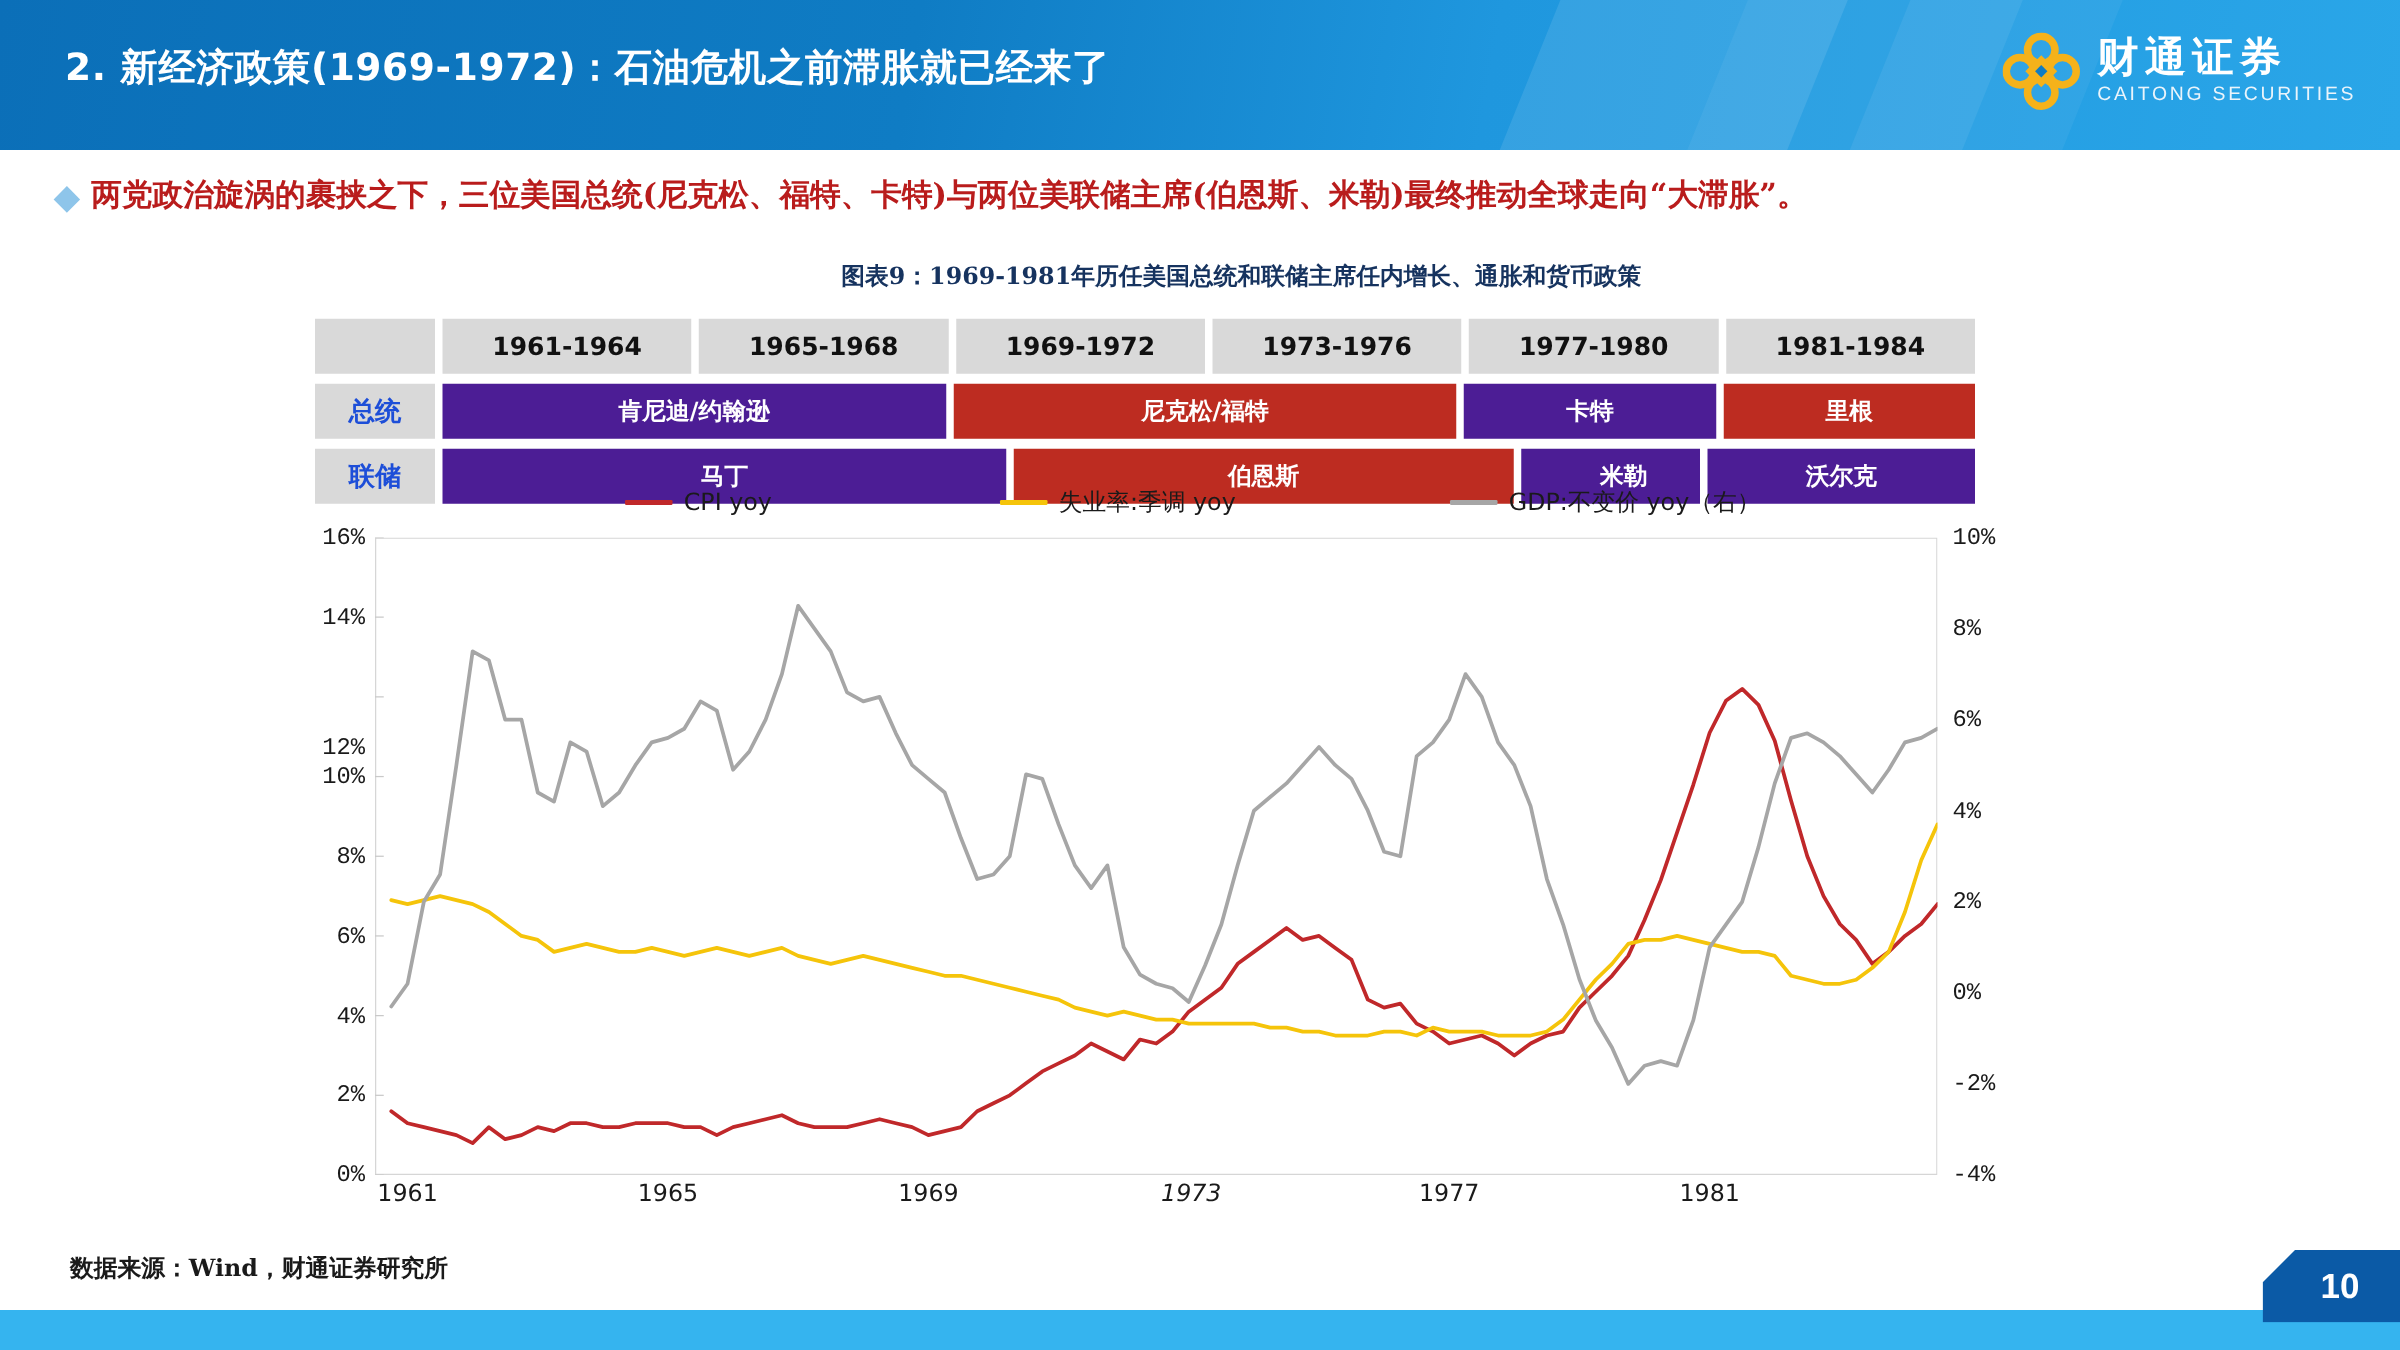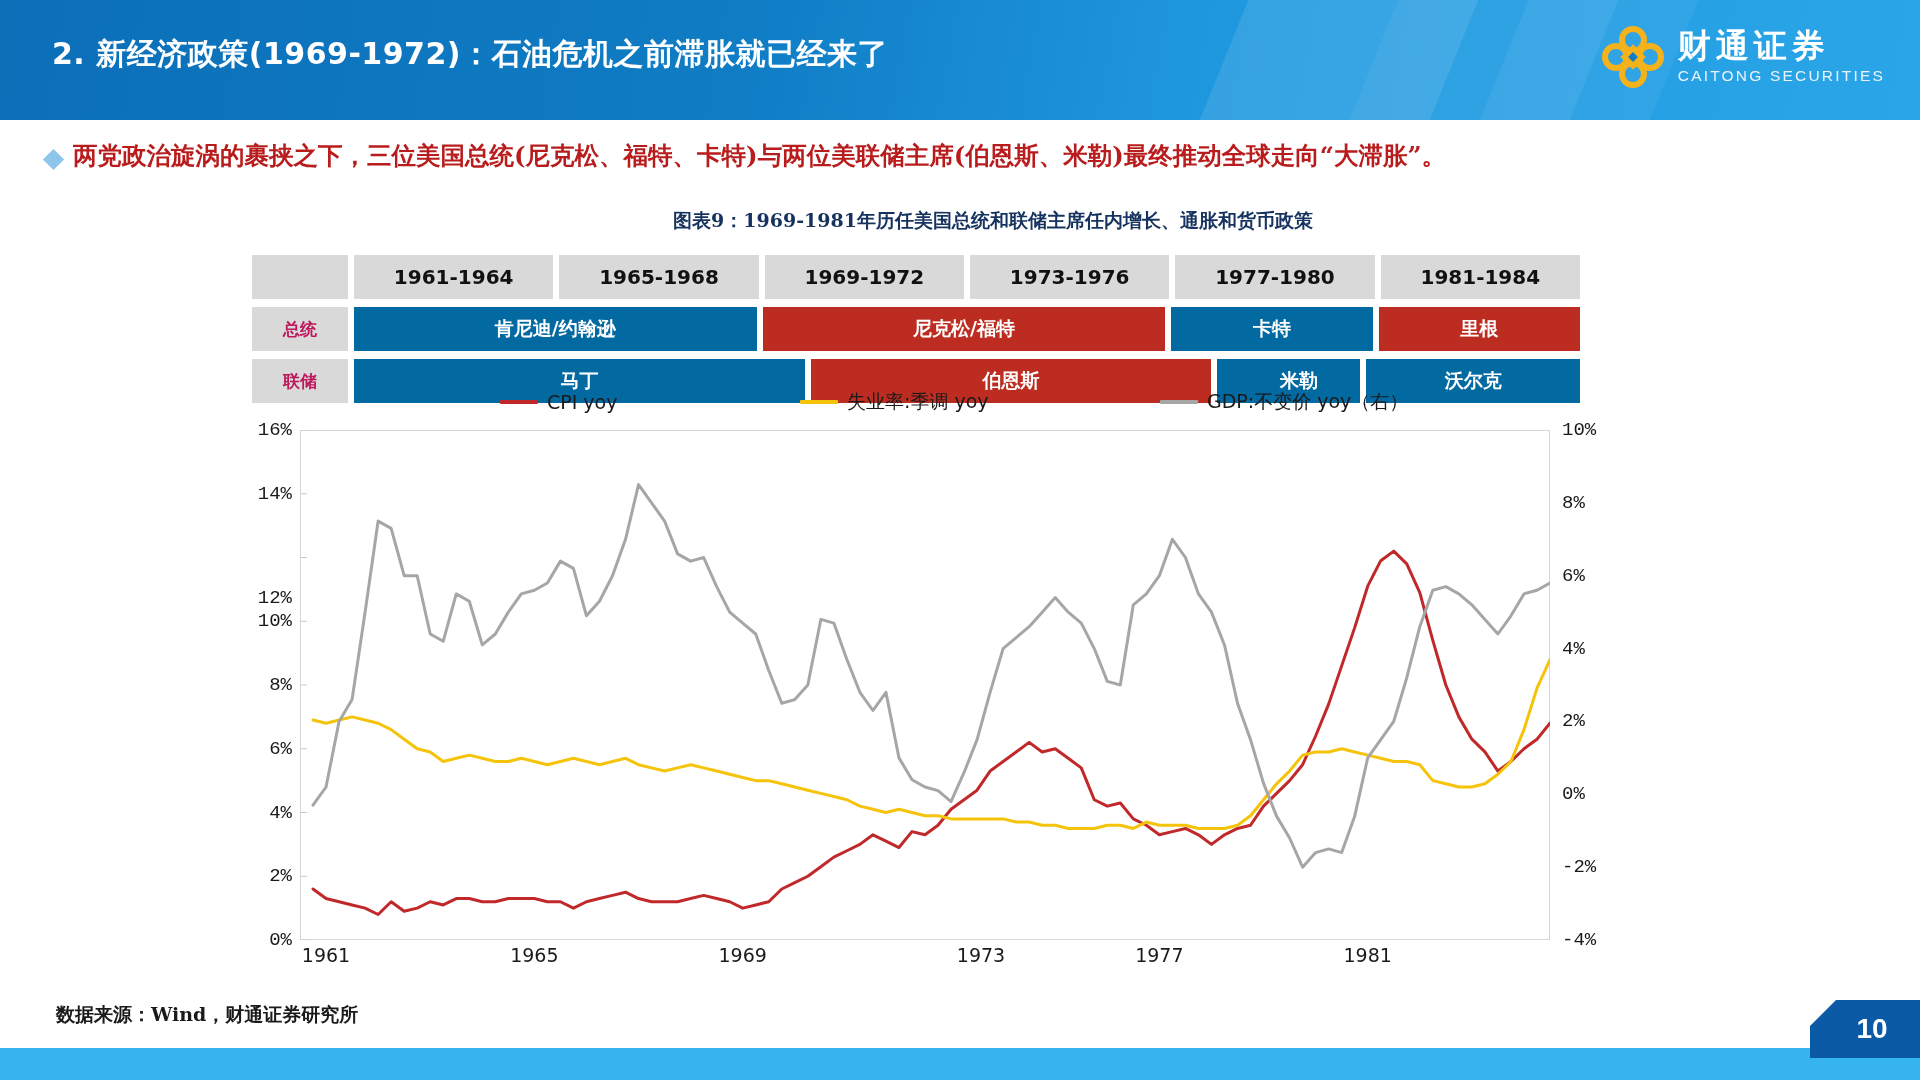--- a/index.html
+++ b/index.html
@@ -29,28 +29,28 @@
     font-family:"DejaVu Serif","Liberation Serif",serif;}
 
   
   .chart-title{position:absolute;left:0;top:208px;width:1920px;text-align:center;color:#16335f;
     font-size:19px;font-weight:bold;font-family:"DejaVu Serif","Liberation Serif",serif;padding-left:33px;}
 
   
   .timeline{position:absolute;left:252px;top:255px;width:1328px;}
   .tl-row{display:flex;align-items:stretch;height:44px;margin-bottom:8px;}
   .tl-row:last-child{margin-bottom:0;}
-  .tl-label{width:96px;flex:0 0 96px;background:#d9d9d9;color:#be185d;font-size:17px;font-weight:bold;
+  .tl-label{width:96px;flex:0 0 96px;background:#d9d9d9;color:#1d4ed8;font-size:21px;font-weight:bold;
     display:flex;align-items:center;justify-content:center;margin-right:6px;
     font-family:"DejaVu Serif","Liberation Serif",serif;}
   .tl-cells{flex:1;display:flex;gap:6px;}
   .tl-cell{display:flex;align-items:center;justify-content:center;font-size:19px;font-weight:bold;
     font-family:"DejaVu Serif","Liberation Serif",serif;}
   .tl-period{background:#d9d9d9;color:#111;font-family:"DejaVu Sans","Liberation Sans",sans-serif;font-size:20px;}
-  .navy{background:#0369a1;color:#ffffff;}
+  .navy{background:#4c1d95;color:#ffffff;}
   .red{background:#bd2c21;color:#ffffff;}
 
   
   .legend{position:absolute;left:500px;top:402px;width:900px;display:flex;align-items:center;}
   .lg-item{display:flex;align-items:center;gap:9px;font-size:19px;color:#1a1a1a;
     font-family:"DejaVu Sans","Liberation Sans",sans-serif;white-space:nowrap;}
   .lg-line{width:38px;height:4px;border-radius:1px;display:block;}
 
   
   .plot-wrap{position:absolute;left:300px;top:430px;width:1250px;height:510px;}
@@ -195,21 +195,21 @@
       <polyline points="13.02,459.00 26.04,468.56 39.06,471.75 52.08,474.94 65.10,478.13 78.13,484.50 91.15,471.75 104.17,481.31 117.19,478.13 130.21,471.75 143.23,474.94 156.25,468.56 169.27,468.56 182.29,471.75 195.31,471.75 208.33,468.56 221.35,468.56 234.38,468.56 247.40,471.75 260.42,471.75 273.44,478.13 286.46,471.75 299.48,468.56 312.50,465.38 325.52,462.19 338.54,468.56 351.56,471.75 364.58,471.75 377.60,471.75 390.63,468.56 403.65,465.38 416.67,468.56 429.69,471.75 442.71,478.13 455.73,474.94 468.75,471.75 481.77,459.00 494.79,452.63 507.81,446.25 520.83,436.69 533.85,427.13 546.88,420.75 559.90,414.38 572.92,404.81 585.94,411.19 598.96,417.56 611.98,401.63 625.00,404.81 638.02,395.25 651.04,379.31 664.06,369.75 677.08,360.19 690.10,341.06 703.13,331.50 716.15,321.94 729.17,312.38 742.19,321.94 755.21,318.75 768.23,328.31 781.25,337.88 794.27,369.75 807.29,376.13 820.31,372.94 833.33,388.88 846.35,395.25 859.38,404.81 872.40,401.63 885.42,398.44 898.44,404.81 911.46,414.38 924.48,404.81 937.50,398.44 950.52,395.25 963.54,376.13 976.56,363.38 989.58,350.63 1002.60,334.69 1015.63,306.00 1028.65,274.13 1041.67,235.88 1054.69,197.63 1067.71,156.19 1080.73,130.69 1093.75,121.13 1106.77,133.88 1119.79,162.56 1132.81,210.38 1145.83,255.00 1158.85,286.88 1171.88,309.19 1184.90,321.94 1197.92,341.06 1210.94,331.50 1223.96,318.75 1236.98,309.19 1250.00,293.25 1263.02,302.81 1276.04,306.00 1289.06,312.38 1302.08,315.56 1315.10,321.94 1328.13,309.19 1341.15,299.63 1354.17,286.88 1367.19,267.75 1380.21,245.44 1393.23,223.13 1406.25,197.63 1419.27,168.94 1432.29,140.25 1445.31,95.63 1458.33,63.75 1471.35,38.25 1484.38,54.19 1497.40,89.25 1510.42,114.75 1523.44,124.31 1536.46,156.19 1549.48,165.75 1562.50,175.31 1575.52,204.00 1588.54,255.00 1601.56,290.06 1614.58,318.75 1627.60,344.25 1640.63,372.94 1653.65,398.44 1666.67,417.56 1679.69,430.31 1692.71,427.13 1705.73,411.19 1718.75,395.25 1731.77,379.31 1744.79,372.94 1757.81,376.13 1770.83,382.50 1783.85,376.13 1796.88,372.94 1809.90,379.31 1822.92,388.88" fill="none" stroke="#c0282a" stroke-width="3" stroke-linejoin="round" stroke-linecap="round"></polyline>
       <polyline points="13.02,290.06 26.04,293.25 39.06,290.06 52.08,286.88 65.10,290.06 78.13,293.25 91.15,299.63 104.17,309.19 117.19,318.75 130.21,321.94 143.23,331.50 156.25,328.31 169.27,325.13 182.29,328.31 195.31,331.50 208.33,331.50 221.35,328.31 234.38,331.50 247.40,334.69 260.42,331.50 273.44,328.31 286.46,331.50 299.48,334.69 312.50,331.50 325.52,328.31 338.54,334.69 351.56,337.88 364.58,341.06 377.60,337.88 390.63,334.69 403.65,337.88 416.67,341.06 429.69,344.25 442.71,347.44 455.73,350.63 468.75,350.63 481.77,353.81 494.79,357.00 507.81,360.19 520.83,363.38 533.85,366.56 546.88,369.75 559.90,376.13 572.92,379.31 585.94,382.50 598.96,379.31 611.98,382.50 625.00,385.69 638.02,385.69 651.04,388.88 664.06,388.88 677.08,388.88 690.10,388.88 703.13,388.88 716.15,392.06 729.17,392.06 742.19,395.25 755.21,395.25 768.23,398.44 781.25,398.44 794.27,398.44 807.29,395.25 820.31,395.25 833.33,398.44 846.35,392.06 859.38,395.25 872.40,395.25 885.42,395.25 898.44,398.44 911.46,398.44 924.48,398.44 937.50,395.25 950.52,385.69 963.54,369.75 976.56,353.81 989.58,341.06 1002.60,325.13 1015.63,321.94 1028.65,321.94 1041.67,318.75 1054.69,321.94 1067.71,325.13 1080.73,328.31 1093.75,331.50 1106.77,331.50 1119.79,334.69 1132.81,350.63 1145.83,353.81 1158.85,357.00 1171.88,357.00 1184.90,353.81 1197.92,344.25 1210.94,331.50 1223.96,299.63 1236.98,258.19 1250.00,229.50 1263.02,239.06 1276.04,245.44 1289.06,258.19 1302.08,264.56 1315.10,264.56 1328.13,264.56 1341.15,267.75 1354.17,270.94 1367.19,280.50 1380.21,286.88 1393.23,290.06 1406.25,306.00 1419.27,312.38 1432.29,315.56 1445.31,318.75 1458.33,321.94 1471.35,321.94 1484.38,325.13 1497.40,321.94 1510.42,318.75 1523.44,309.19 1536.46,277.31 1549.48,264.56 1562.50,270.94 1575.52,274.13 1588.54,274.13 1601.56,270.94 1614.58,270.94 1627.60,258.19 1640.63,245.44 1653.65,210.38 1666.67,194.44 1679.69,168.94 1692.71,165.75 1705.73,178.50 1718.75,191.25 1731.77,213.56 1744.79,239.06 1757.81,255.00 1770.83,261.38 1783.85,274.13 1796.88,277.31 1809.90,280.50 1822.92,280.50 1835.94,277.31" fill="none" stroke="#f5c40a" stroke-width="3" stroke-linejoin="round" stroke-linecap="round"></polyline>
       <polyline points="13.02,375.21 26.04,357.00 39.06,291.43 52.08,269.57 65.10,182.14 78.13,91.07 91.15,98.36 104.17,145.71 117.19,145.71 130.21,204.00 143.23,211.29 156.25,163.93 169.27,171.21 182.29,214.93 195.31,204.00 208.33,182.14 221.35,163.93 234.38,160.29 247.40,153.00 260.42,131.14 273.44,138.43 286.46,185.79 299.48,171.21 312.50,145.71 325.52,109.29 338.54,54.64 351.56,72.86 364.58,91.07 377.60,123.86 390.63,131.14 403.65,127.50 416.67,156.64 429.69,182.14 442.71,193.07 455.73,204.00 468.75,240.43 481.77,273.21 494.79,269.57 507.81,255.00 520.83,189.43 533.85,193.07 546.88,229.50 559.90,262.29 572.92,280.50 585.94,262.29 598.96,327.86 611.98,349.71 625.00,357.00 638.02,360.64 651.04,371.57 664.06,342.43 677.08,309.64 690.10,262.29 703.13,218.57 716.15,207.64 729.17,196.71 742.19,182.14 755.21,167.57 768.23,182.14 781.25,193.07 794.27,218.57 807.29,251.36 820.31,255.00 833.33,174.86 846.35,163.93 859.38,145.71 872.40,109.29 885.42,127.50 898.44,163.93 911.46,182.14 924.48,214.93 937.50,273.21 950.52,309.64 963.54,353.36 976.56,386.14 989.58,408.00 1002.60,437.14 1015.63,422.57 1028.65,418.93 1041.67,422.57 1054.69,386.14 1067.71,327.86 1080.73,309.64 1093.75,291.43 1106.77,247.71 1119.79,196.71 1132.81,160.29 1145.83,156.64 1158.85,163.93 1171.88,174.86 1184.90,189.43 1197.92,204.00 1210.94,185.79 1223.96,163.93 1236.98,160.29 1250.00,153.00 1263.02,156.64 1276.04,163.93 1289.06,182.14 1302.08,189.43 1315.10,211.29 1328.13,236.79 1341.15,273.21 1354.17,309.64 1367.19,346.07 1380.21,353.36 1393.23,324.21 1406.25,309.64 1419.27,316.93 1432.29,346.07 1445.31,367.93 1458.33,375.21 1471.35,393.43 1484.38,418.93 1497.40,378.86 1510.42,309.64 1523.44,284.14 1536.46,291.43 1549.48,320.57 1562.50,346.07 1575.52,382.50 1588.54,422.57 1601.56,459.00 1614.58,473.57 1627.60,444.43 1640.63,418.93 1653.65,346.07 1666.67,273.21 1679.69,204.00 1692.71,145.71 1705.73,94.71 1718.75,58.29 1731.77,51.00 1744.79,61.93 1757.81,80.14 1770.83,102.00 1783.85,116.57 1796.88,142.07 1809.90,156.64" fill="none" stroke="#a6a6a6" stroke-width="3" stroke-linejoin="round" stroke-linecap="round"></polyline>
     </svg>
 </div>
 
 <div class="x-axis" id="x-axis">
     <div class="x-tick" style="left: 26.0417px;">1961</div>
     <div class="x-tick" style="left: 234.375px;">1965</div>
     <div class="x-tick" style="left: 442.708px;">1969</div>
-    <div class="x-tick" style="left: 681px;">1973</div>
+    <div class="x-tick" style="left: 653px; font-style: italic;">1973</div>
     <div class="x-tick" style="left: 859.375px;">1977</div>
     <div class="x-tick" style="left: 1067.71px;">1981</div>
   </div>
 
 <div class="source">数据来源：Wind，财通证券研究所</div>
 <div class="footer-bar"></div>
 <div class="page-badge">
   <span class="page-num">10</span>
 </div>
 

